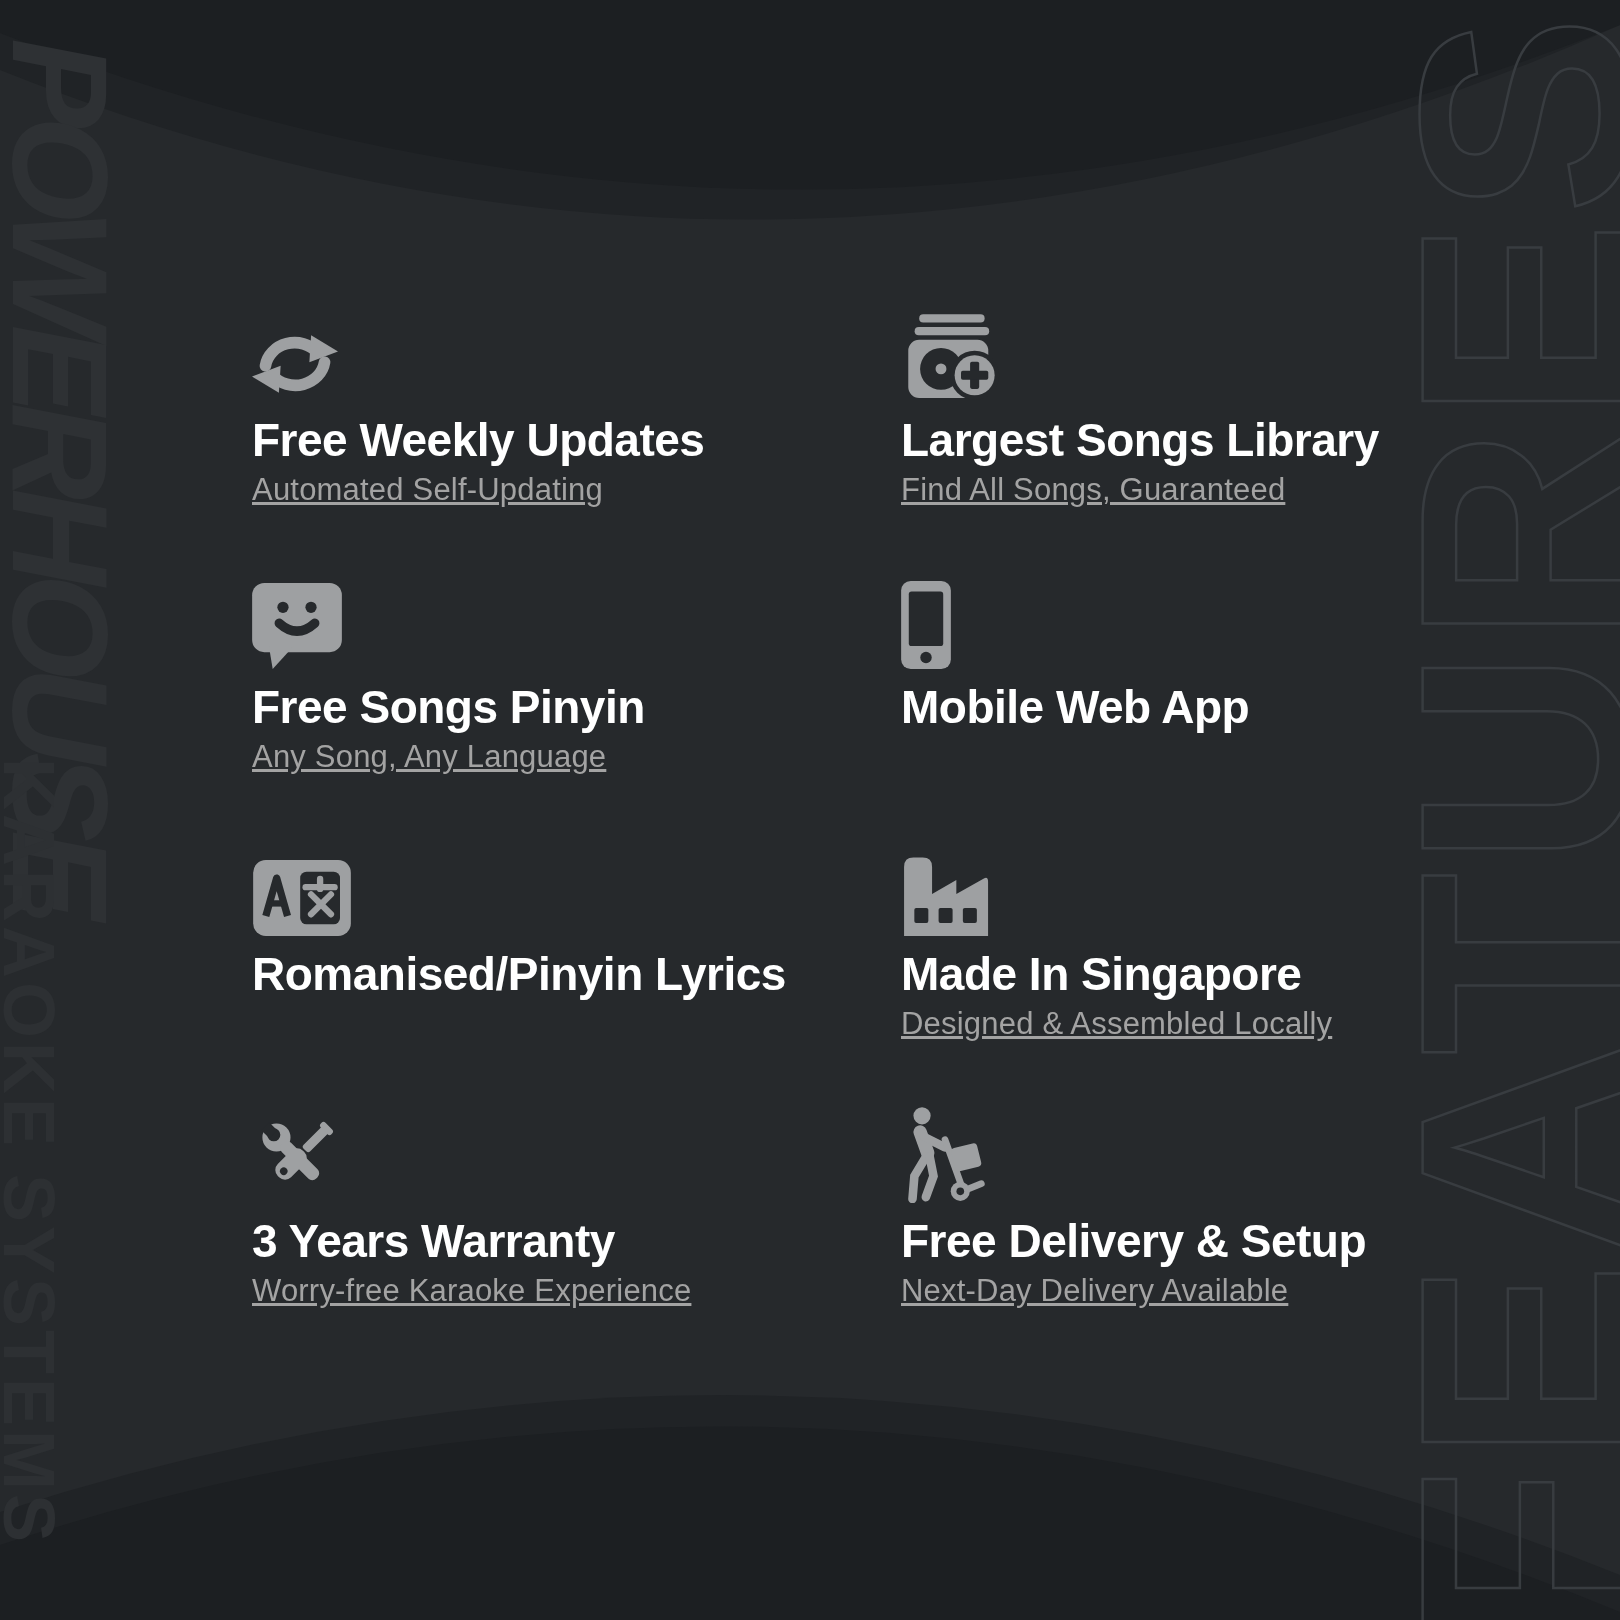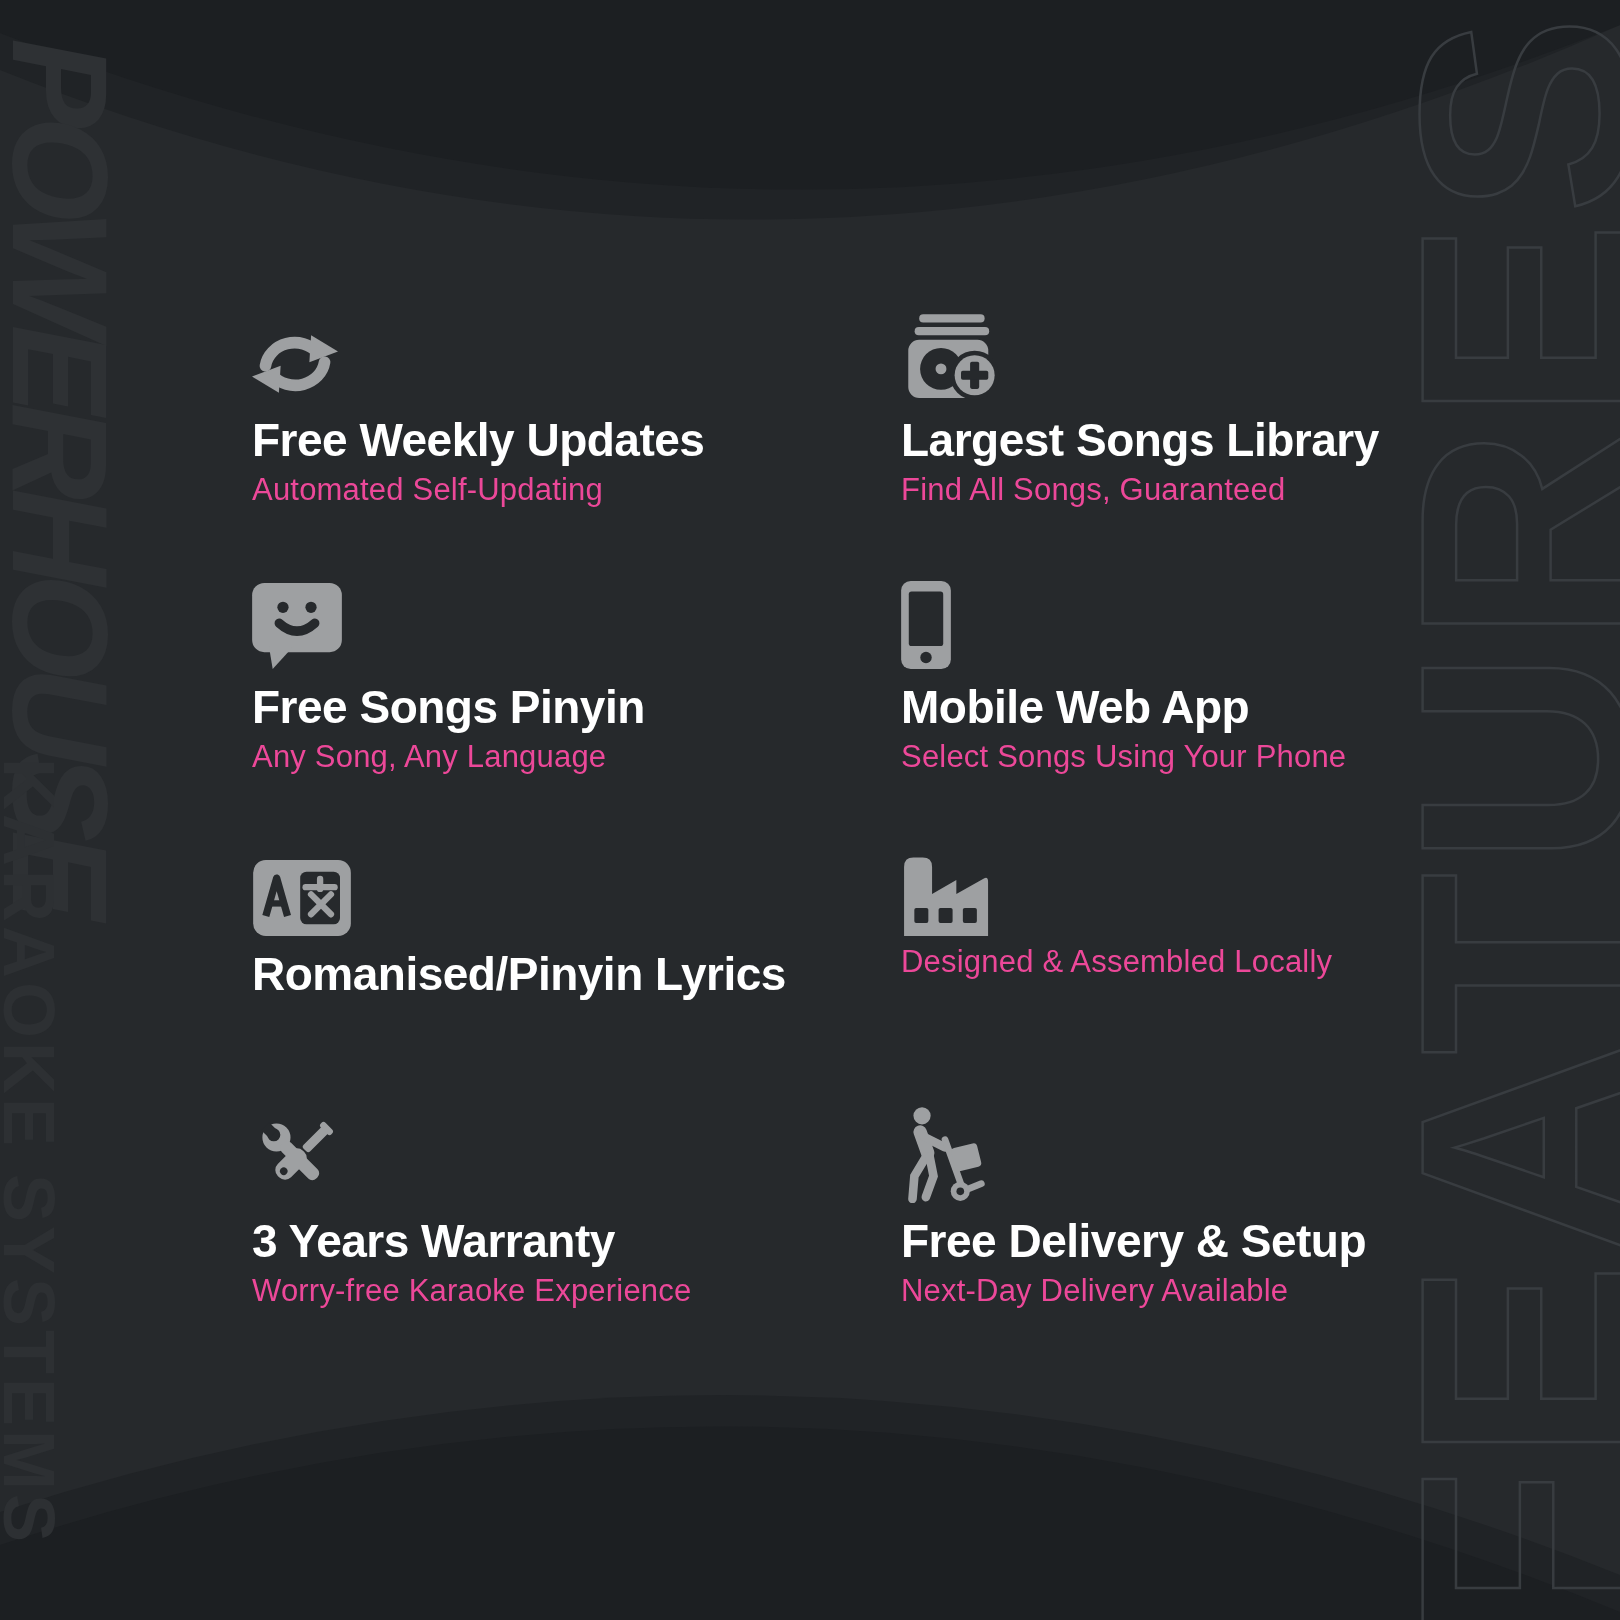--- a/index.html
+++ b/index.html
@@ -35,21 +35,21 @@
   }
   
   .cell{position:absolute;width:560px;}
   .cell .iconbox{height:84px;display:flex;align-items:flex-end;}
   .cell h2{
     margin:14px 0 0 0;font-size:46px;line-height:1.05;font-weight:700;
     color:#ffffff;letter-spacing:-0.5px;
   }
   .cell p{
     margin:9px 0 0 0;font-size:31px;line-height:1.1;font-weight:400;
-    color:#ec4899;letter-spacing:0.2px;
+    color:#a3a3a3;letter-spacing:0.2px;text-decoration:underline;
   }
   .ic{fill:#9ea0a2;}
   .knock{fill:#26292c;}
   .stroke-ic{stroke:#9ea0a2;fill:none;}
   .stroke-knock{stroke:#26292c;fill:none;}
 </style>
 </head>
 <body>
 
 <svg class="band" viewBox="0 0 1620 1620" aria-hidden="true">
@@ -110,21 +110,20 @@
 
 <div class="cell" style="left:901px;top:585px;">
   <div class="iconbox">
     <svg width="50" height="88" viewBox="0 0 52 92">
       <rect class="ic" x="0" y="0" width="52" height="92" rx="10"></rect>
       <rect class="knock" x="8" y="11" width="36" height="57" rx="3"></rect>
       <circle class="knock" cx="26" cy="80" r="6"></circle>
     </svg>
   </div>
   <h2>Mobile Web App</h2>
-  <p>Select Songs Using Your Phone</p>
 </div>
 
 <div class="cell" style="left:252px;top:852px;">
   <div class="iconbox">
     <svg width="100" height="76" viewBox="0 0 108 84">
       <rect class="ic" x="0" y="0" width="108" height="84" rx="14"></rect>
       <path class="stroke-knock" stroke-width="8" stroke-linejoin="round" d="M14 62 L26 20 L38 62"></path>
       <path class="stroke-knock" stroke-width="7" d="M18 48 L34 48"></path>
       <rect class="knock" x="52" y="13" width="44" height="58" rx="7"></rect>
       <path class="stroke-ic" stroke-width="7" stroke-linecap="round" d="M58 30 L90 30"></path>
@@ -138,20 +137,21 @@
 
 <div class="cell" style="left:901px;top:852px;">
   <div class="iconbox">
     <svg width="92" height="84" viewBox="0 0 96 90">
       <path class="ic" d="M2 90 L2 16 Q2 6 12 6 L22 6 Q32 6 32 16 L32 45 L58 30 L58 45 L88 28 Q92 26 92 32 L92 90 Z"></path>
       <rect class="knock" x="13" y="60" width="15" height="16" rx="2"></rect>
       <rect class="knock" x="39" y="60" width="15" height="16" rx="2"></rect>
       <rect class="knock" x="65" y="60" width="15" height="16" rx="2"></rect>
     </svg>
   </div>
+  <h2>Made In Singapore</h2>
   <p>Designed &amp; Assembled Locally</p>
 </div>
 
 <div class="cell" style="left:252px;top:1119px;">
   <div class="iconbox">
     <svg width="90" height="90" viewBox="0 0 96 96">
 
       <g transform="rotate(45 48 48)">
         <rect class="ic" x="43" y="2" width="10" height="34" rx="3"></rect>
         <rect class="ic" x="40" y="0" width="16" height="7" rx="3"></rect>

